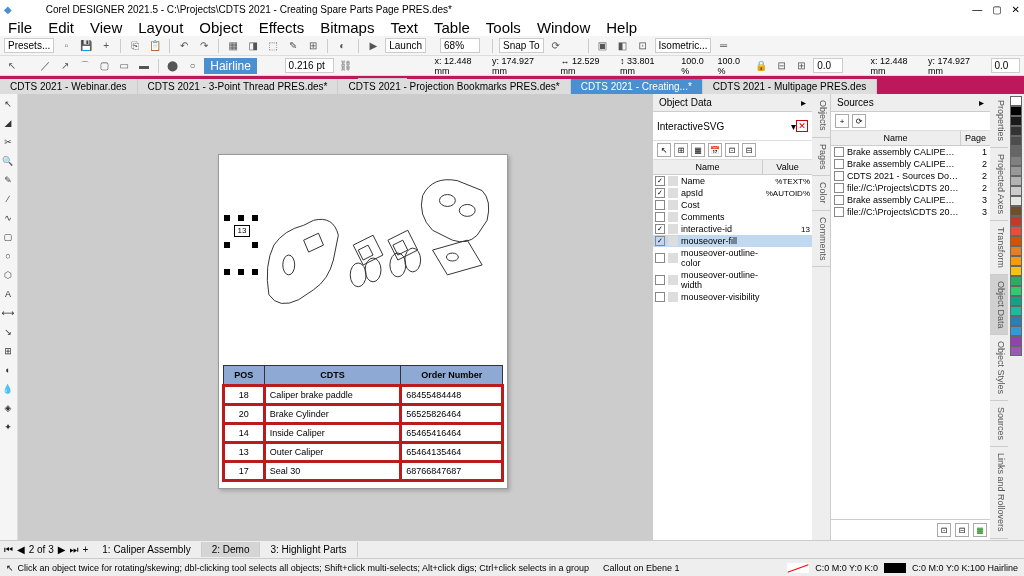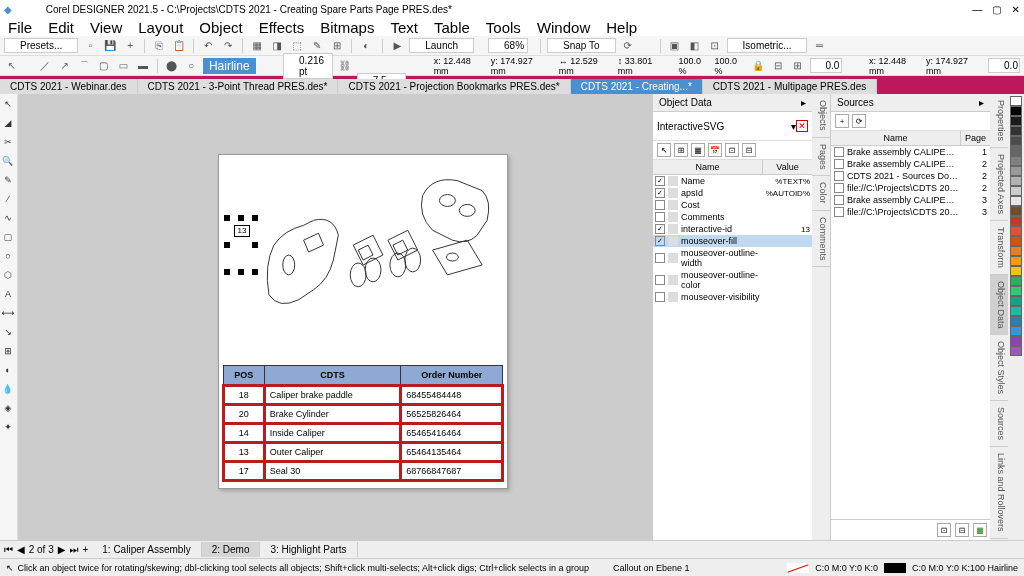--- a/index.html
+++ b/index.html
@@ -6,21 +6,21 @@
 body { background: #f0f0f0; width: 1024px; height: 576px; overflow: hidden; font-size: 11px; }
 .title-bar { height: 18px; background: #fff; display: flex; align-items: center; padding: 0 4px; font-size: 10px; }
 .title-bar .title { flex: 1; padding-left: 30px; }
 .title-bar .win-btns { display: flex; gap: 10px; }
 .title-bar .win-btn { font-size: 10px; cursor: pointer; }
 .menu-bar { height: 18px; background: #fff; display: flex; align-items: center; font-size: 15px; }
 .menu-item { padding: 0 8px; }
 .toolbar1, .toolbar2 { height: 20px; background: #f5f5f5; display: flex; align-items: center; padding: 0 4px; gap: 4px; border-bottom: 1px solid #ddd; }
 .tb-icon { width: 16px; height: 16px; display: inline-flex; align-items: center; justify-content: center; font-size: 10px; color: #555; }
 .tb-sep { width: 1px; height: 14px; background: #ccc; margin: 0 2px; }
-.tb-text { font-size: 10px; padding: 1px 15px; border: 1px solid #ccc; background: #fff; }
+.tb-text { font-size: 10px; padding: 1px 3px; border: 1px solid #ccc; background: #fff; }
 .doc-tabs { height: 18px; background: #be185d; display: flex; align-items: flex-end; }
 .doc-tab { padding: 2px 10px; font-size: 10px; background: #ddd; border-right: 1px solid #ccc; }
 .doc-tab.active { background: #4a90d0; color: #fff; }
 .main-area { display: flex; height: calc(576px - 94px - 18px - 18px); }
 .left-tools { width: 18px; background: #f5f5f5; display: flex; flex-direction: column; gap: 3px; padding: 2px 0; border-right: 1px solid #ddd; }
 .lt-icon { width: 16px; height: 16px; display: flex; align-items: center; justify-content: center; font-size: 9px; color: #333; }
 .canvas-wrap { flex: 1; background: #ccc; position: relative; overflow: hidden; }
 .canvas-page { position: absolute; left: 200px; top: 60px; width: 290px; height: 335px; background: #fff; border: 1px solid #999; box-shadow: 2px 2px 4px rgba(0,0,0,0.2); }
 .drawing { position: absolute; top: 10px; left: 40px; right: 10px; height: 190px; }
 .drawing svg { width: 100%; height: 100%; }
@@ -58,21 +58,21 @@
 .src-ico { width: 10px; height: 10px; margin-right: 3px; border: 1px solid #888; }
 .src-name { flex: 1; white-space: nowrap; overflow: hidden; text-overflow: ellipsis; }
 .src-page { width: 28px; text-align: right; }
 .color-strip { width: 16px; background: #eee; display: flex; flex-direction: column; align-items: center; padding-top: 2px; gap: 0; }
 .color-sw { width: 12px; height: 10px; border: 1px solid #666; }
 .page-tabs { height: 18px; background: #eee; display: flex; align-items: center; font-size: 10px; border-top: 1px solid #ccc; }
 .page-nav { padding: 0 4px; display: flex; gap: 4px; }
 .page-tab { padding: 2px 10px; border-right: 1px solid #ccc; }
 .page-tab.active { background: #d5d5d5; }
 .status-bar { height: 18px; background: #eee; display: flex; align-items: center; font-size: 9px; padding: 0 6px; border-top: 1px solid #ccc; }
-.status-left { flex: 1; display: flex; gap: 24px; }
+.status-left { flex: 1; display: flex; gap: 14px; }
 .status-right { display: flex; gap: 6px; align-items: center; }
 .fill-sw { width: 22px; height: 10px; background: #000; }
 .fill-sw.none { background: #fff; position: relative; }
 .fill-sw.none::after { content: ''; position: absolute; width: 100%; height: 1px; background: red; top: 50%; transform: rotate(-20deg); }
 .hairline-box { background: #4a90d0; color: #fff; padding: 1px 6px; font-size: 12px; }
 </style>
 </head>
 <body>
 
 <div class="title-bar">
@@ -326,27 +326,27 @@
           </div>
           <div class="od-row sel">
             <span class="od-chk">✓</span>
             <span class="od-ico"></span>
             <span class="od-name">mouseover-fill</span>
             <span class="od-val"></span>
           </div>
           <div class="od-row">
             <span class="od-chk"></span>
             <span class="od-ico"></span>
+            <span class="od-name">mouseover-outline-color</span>
+            <span class="od-val"></span>
+          </div>
+          <div class="od-row">
+            <span class="od-chk"></span>
+            <span class="od-ico"></span>
             <span class="od-name">mouseover-outline-width</span>
-            <span class="od-val"></span>
-          </div>
-          <div class="od-row">
-            <span class="od-chk"></span>
-            <span class="od-ico"></span>
-            <span class="od-name">mouseover-outline-color</span>
             <span class="od-val"></span>
           </div>
           <div class="od-row">
             <span class="od-chk"></span>
             <span class="od-ico"></span>
             <span class="od-name">mouseover-visibility</span>
             <span class="od-val"></span>
           </div>
         </div>
     </div>

